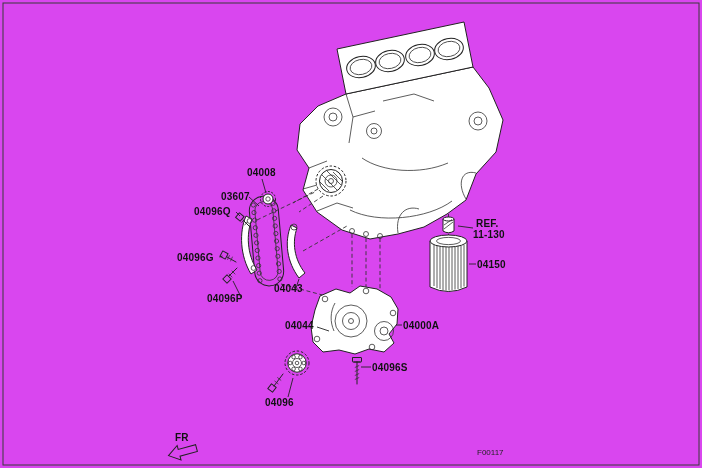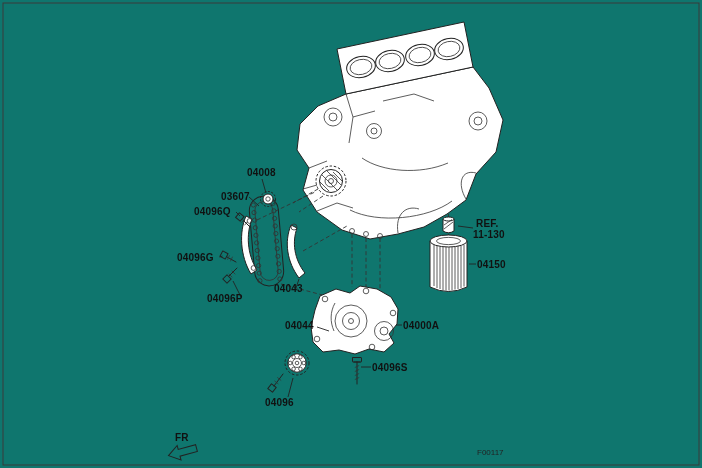--- a/index.html
+++ b/index.html
@@ -1,19 +1,19 @@
 <!DOCTYPE html>
 <html><head>
 <meta charset="utf-8">
 <style>
   html,body { margin:0; padding:0; background:#fff; }
   .stage {
     position:relative;
     width:702px; height:468px;
-    background:#0f766e;
+    background:#d946ef;
     font-family:"Liberation Sans", sans-serif;
     overflow:hidden;
   }
   svg { position:absolute; left:0; top:0; }
   .ln   { stroke:#222; stroke-width:1; fill:none; stroke-linecap:round; stroke-linejoin:round; }
   .lnw  { stroke:#222; stroke-width:1; fill:#fff; stroke-linejoin:round; }
   .thin { stroke:#333; stroke-width:0.8; fill:none; }
   .dash { stroke:#333; stroke-width:0.9; fill:none; stroke-dasharray:4 2.6; }
   .lead { stroke:#222; stroke-width:0.9; fill:none; }
   .plabel { font-size:10px; font-weight:600; letter-spacing:0.2px; fill:#111; }

